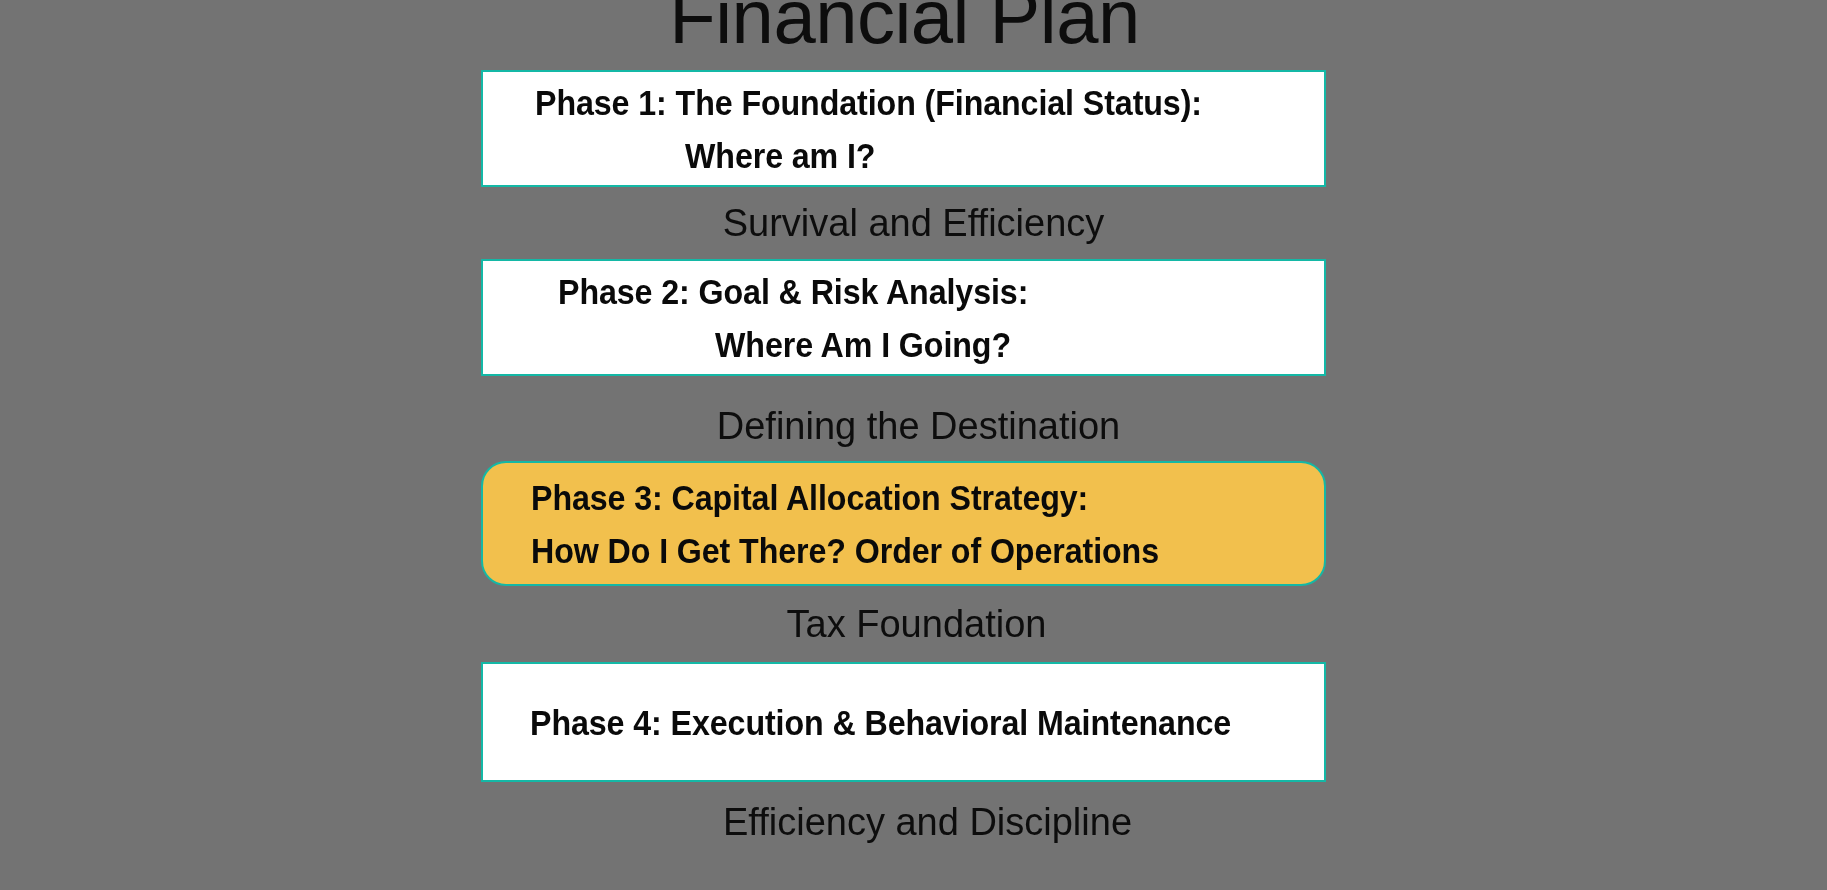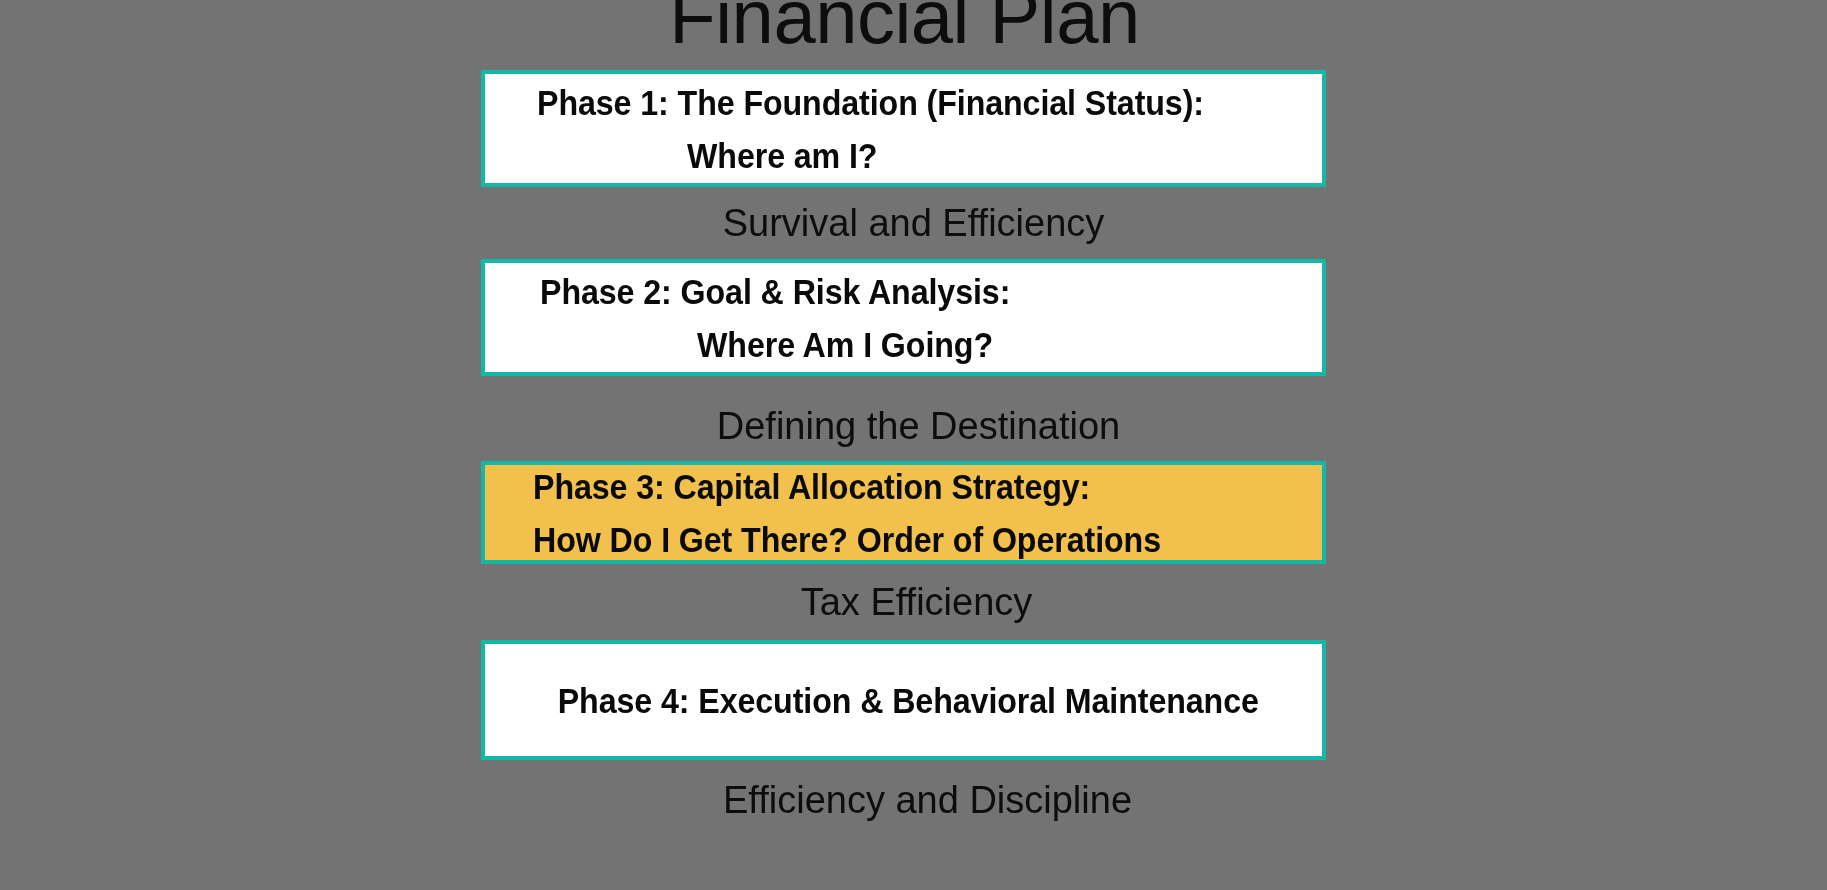--- a/index.html
+++ b/index.html
@@ -41,21 +41,21 @@
   
   .flow {
     position: absolute;
     left: 481px;
     top: 70px;
     width: 845px;
   }
 
   .phase-box {
     box-sizing: border-box;
-    border: 4px solid #14b8a6;
+    border: 2px solid #14b8a6;
     background: #ffffff;
     display: flex;
     flex-direction: column;
     justify-content: center;
   }
 
   .phase-box.highlight {
     background: #f2c04d;
   }
 
@@ -69,29 +69,29 @@
     transform: scaleX(0.92);
     transform-origin: left center;
     letter-spacing: -0.1px;
   }
 
   
   #box1 { height: 117px; }
   #box1 .phase-line.l1 { margin-left: 52px; }
   #box1 .phase-line.l2 { margin-left: 202px; }
 
-  #box2 { height: 117px; }
+  #box2 { height: 117px; padding-left: 20px; }
   #box2 .phase-line.l1 { margin-left: 55px; }
   #box2 .phase-line.l2 { margin-left: 212px; }
 
-  #box3 { height: 103px; }
+  #box3 { height: 125px; border-radius: 25px; }
   #box3 .phase-line.l1 { margin-left: 48px; }
   #box3 .phase-line.l2 { margin-left: 48px; }
 
-  #box4 { height: 120px; text-align: right; }
+  #box4 { height: 120px; }
   #box4 .phase-line.l1 { margin-left: 47px; }
 
   .caption {
     font-family: "Liberation Sans", sans-serif;
     font-weight: 400;
     font-size: 38px;
     line-height: 52px;
     color: #0d0d0d;
     text-align: center;
     white-space: nowrap;
@@ -121,21 +121,21 @@
     <div class="phase-box" id="box2">
       <div class="phase-line l1">Phase 2: Goal &amp; Risk Analysis:</div>
       <div class="phase-line l2">Where Am I Going?</div>
     </div>
     <div class="caption" id="cap2">Defining the Destination</div>
 
     <div class="phase-box highlight" id="box3">
       <div class="phase-line l1">Phase 3: Capital Allocation Strategy:</div>
       <div class="phase-line l2">How Do I Get There? Order of Operations</div>
     </div>
-    <div class="caption" id="cap3">Tax Efficiency</div>
+    <div class="caption" id="cap3">Tax Foundation</div>
 
     <div class="phase-box" id="box4">
       <div class="phase-line l1">Phase 4: Execution &amp; Behavioral Maintenance</div>
     </div>
     <div class="caption" id="cap4">Efficiency and Discipline</div>
 
   </div>
 </div>
 
 </body></html>

